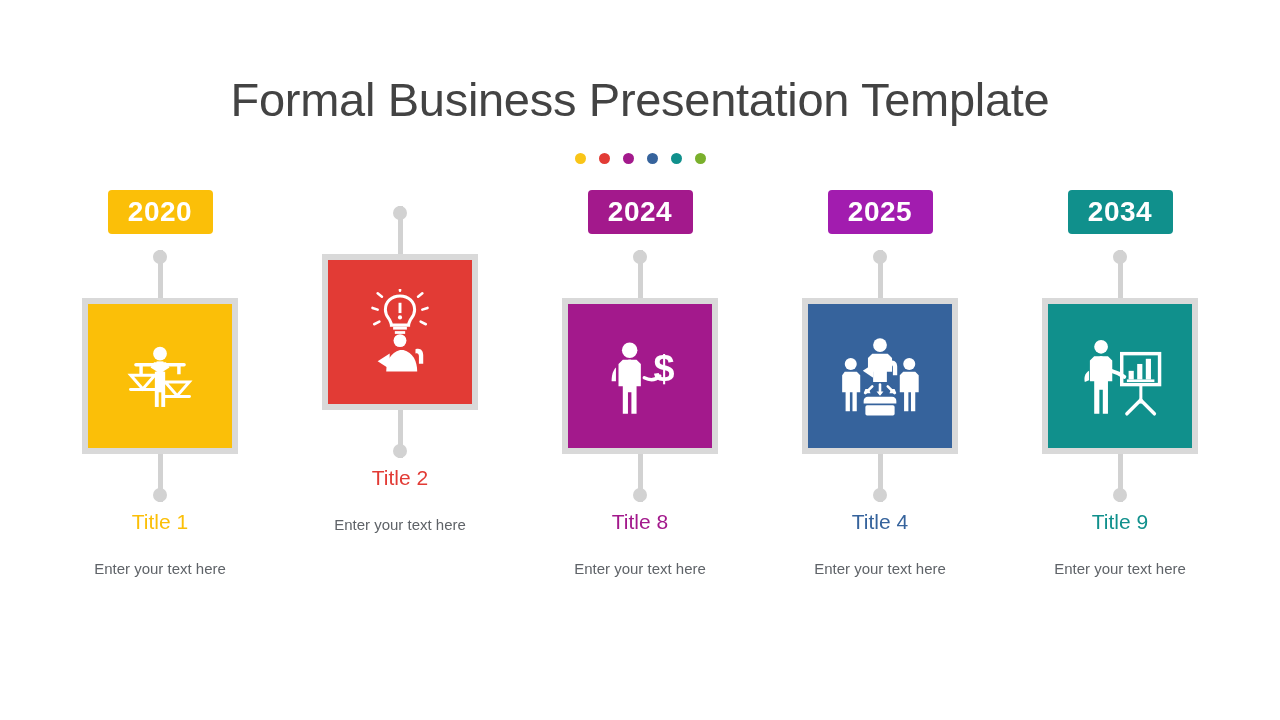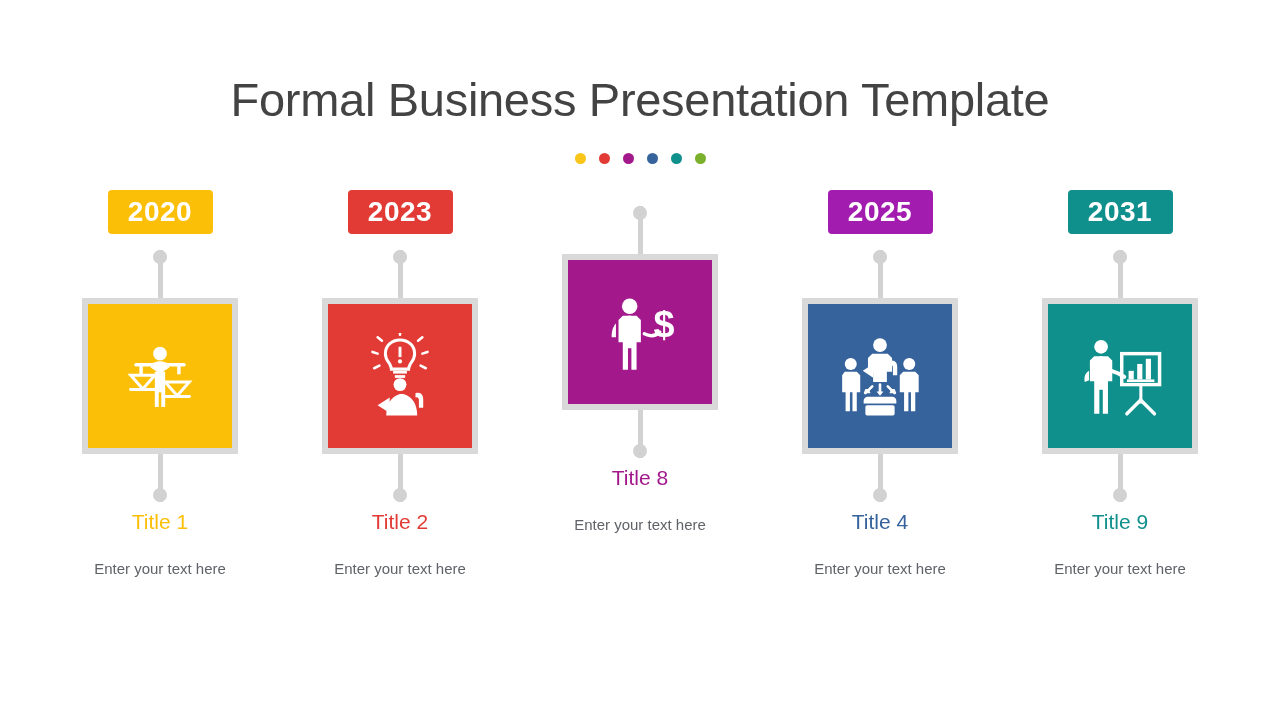--- a/index.html
+++ b/index.html
@@ -202,23 +202,20 @@
     <div class="connector-bottom">
       <div class="connector-line"></div>
       <div class="connector-dot"></div>
     </div>
 
     <div class="item-title" style="color:#fbbf08">Title 1</div>
 
     <div class="item-text">Enter your text here</div>
   </div>
       <div class="column">
-    <div class="year-badge" style="background:#e23b35">
-      <span>2023</span>
-    </div>
 
     <div class="connector-top">
       <div class="connector-line"></div>
       <div class="connector-dot"></div>
     </div>
 
     <div class="icon-frame">
       <div class="icon-tile" style="background:#e23b35; color:#ffffff">
         <span>
               <svg viewBox="0 0 100 100" fill="currentColor" aria-hidden="true">
@@ -249,20 +246,23 @@
     <div class="connector-bottom">
       <div class="connector-line"></div>
       <div class="connector-dot"></div>
     </div>
 
     <div class="item-title" style="color:#e23b35">Title 2</div>
 
     <div class="item-text">Enter your text here</div>
   </div>
       <div class="column">
+    <div class="year-badge" style="background:#a3198c">
+      <span>2024</span>
+    </div>
 
     <div class="connector-top">
       <div class="connector-line"></div>
       <div class="connector-dot"></div>
     </div>
 
     <div class="icon-frame">
       <div class="icon-tile" style="background:#a3198c; color:#ffffff">
         <span>
               <svg viewBox="0 0 100 100" fill="currentColor" aria-hidden="true">
@@ -338,21 +338,21 @@
       <div class="connector-line"></div>
       <div class="connector-dot"></div>
     </div>
 
     <div class="item-title" style="color:#36639c">Title 4</div>
 
     <div class="item-text">Enter your text here</div>
   </div>
       <div class="column">
     <div class="year-badge" style="background:#10908c">
-      <span>2031</span>
+      <span>2034</span>
     </div>
 
     <div class="connector-top">
       <div class="connector-line"></div>
       <div class="connector-dot"></div>
     </div>
 
     <div class="icon-frame">
       <div class="icon-tile" style="background:#10908c; color:#ffffff">
         <span>

